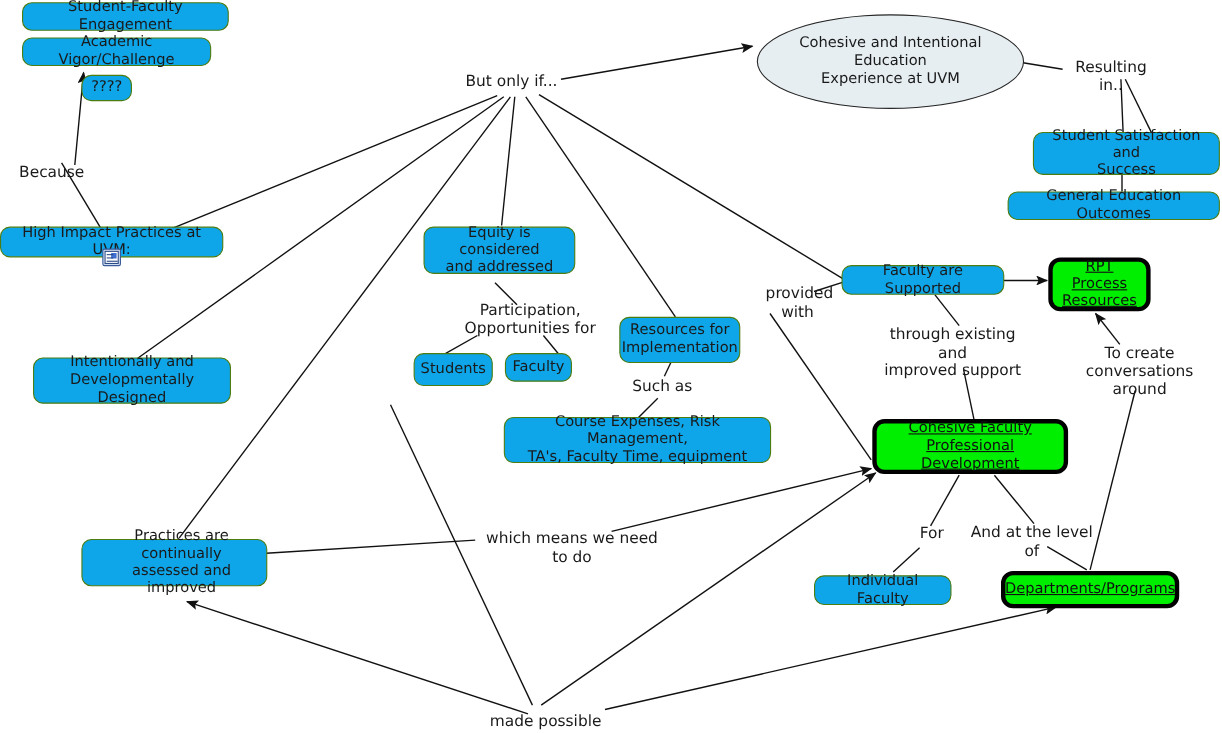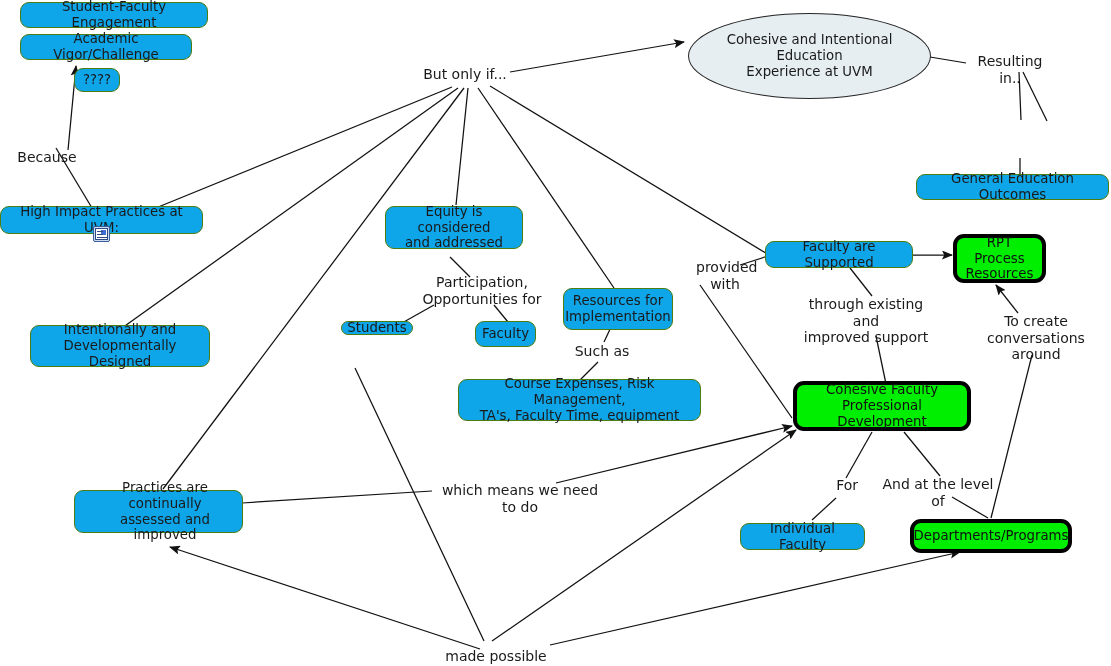--- a/index.html
+++ b/index.html
@@ -41,20 +41,21 @@
     border-radius: 9px;
     font-size: 13.3px;
     padding: 2px 7px;
     white-space: pre-line;
   }
   .node.green {
     background: #00ee00;
     border: 4px solid #000000;
     border-radius: 11px;
     color: #111111;
+    text-decoration: underline;
   }
   .node.ellipse {
     background: #e6eef2;
     border: 1.4px solid #262626;
     border-radius: 50%;
   }
   .link-label {
     position: absolute;
     color: #1a1a1a;
     font-size: 14px;
@@ -179,35 +180,37 @@
 
   <div class="node" style="left:30px; top:325px; width:180px; height:42px;">Intentionally and
 Developmentally Designed</div>
 
   <div class="node" style="left:74px; top:490px; width:169px; height:43px;padding-left:20px;">Practices are continually
 assessed and improved</div>
 
   <div class="node" style="left:385px; top:206px; width:138px; height:43px;">Equity is considered
 and addressed</div>
 
-  <div class="node" style="left:341px; top:321px; width:72px; height:14px;">Students</div>
-
-  <div class="node" style="left:459px; top:321px; width:61px; height:26px;margin-left:16px;">Faculty</div>
+  <div class="node" style="left:376px; top:321px; width:72px; height:30px;">Students</div>
+
+  <div class="node" style="left:459px; top:321px; width:61px; height:26px;">Faculty</div>
 
   <div class="node" style="left:563px; top:288px; width:110px; height:42px;">Resources for
 Implementation</div>
 
   <div class="node" style="left:458px; top:379px; width:243px; height:42px;">Course Expenses, Risk Management,
 TA's, Faculty Time, equipment</div>
 
   <div class="node ellipse" style="left:688px; top:13px; width:243px; height:86px;">Cohesive and Intentional Education
 Experience at UVM</div>
 
   <div class="node" style="left:765px; top:241px; width:148px; height:27px;">Faculty are Supported</div>
 
+  <div class="node" style="left:939px; top:120px; width:170px; height:39px;">Student Satisfaction and
+Success</div>
 
   <div class="node" style="left:916px; top:174px; width:193px; height:26px;">General Education Outcomes</div>
 
   <div class="node green" style="left:953px; top:234px; width:93px; height:49px;">RPT Process
 Resources</div>
 
   <div class="node green" style="left:793px; top:381px; width:178px; height:50px;">Cohesive Faculty
 Professional Development</div>
 
   <div class="node" style="left:740px; top:523px; width:125px; height:27px;">Individual Faculty</div>

